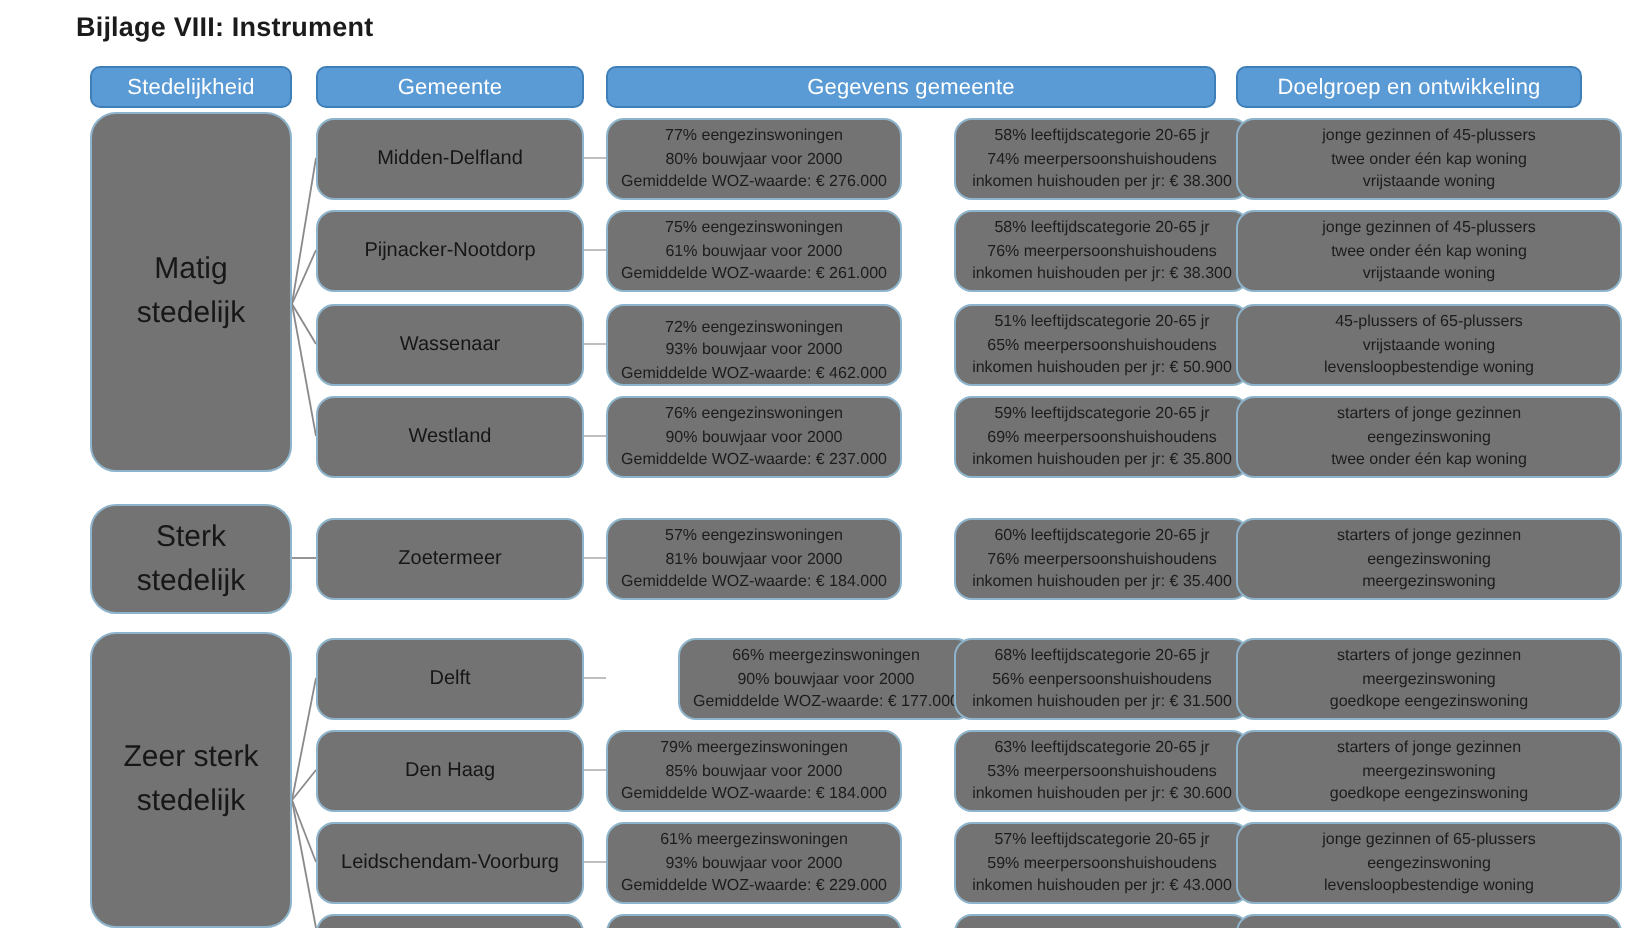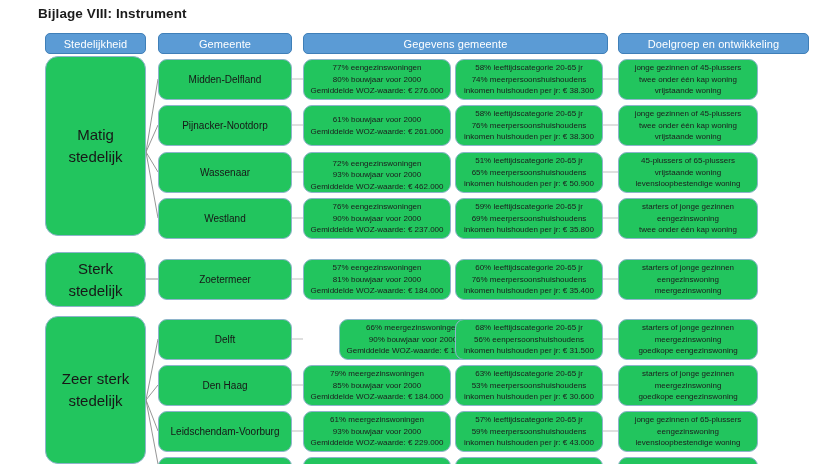--- a/index.html
+++ b/index.html
@@ -38,36 +38,36 @@
     font-size: 11px;
     display: flex;
     align-items: center;
     justify-content: center;
     box-sizing: border-box;
     letter-spacing: 0.1px;
   }
   #hdr-stedelijkheid { left: 45px;  top: 33px; width: 101px; }
   #hdr-gemeente      { left: 158px; top: 33px; width: 134px; }
   #hdr-gegevens      { left: 303px; top: 33px; width: 305px; }
-  #hdr-doelgroep     { left: 618px; top: 33px; width: 191px; }
+  #hdr-doelgroep     { left: 618px; top: 33px; width: 173px; }
 
   
   #connectors {
     position: absolute;
     left: 0; top: 0;
     width: 825px;
     height: 464px;
     pointer-events: none;
   }
 
   
   .box {
     position: absolute;
     box-sizing: border-box;
-    background: #22c55e;
+    background: #737373;
     border: 1px solid #8eb4cb;
     border-radius: 9px;
     display: flex;
     align-items: center;
     justify-content: center;
     text-align: center;
   }
   .group-box {
     left: 45px;
     width: 101px;
@@ -85,24 +85,24 @@
     color: #161616;
   }
   .data-box {
     width: 148px;
     height: 41px;
     font-size: 8px;
     line-height: 1.42;
     color: #1c1c1c;
   }
   .data-box.col-a { left: 303px; }
-  .data-box.col-b { left: 455px; }
+  .data-box.col-b { left: 477px; }
   .doel-box {
     left: 618px;
-    width: 140px;
+    width: 193px;
     height: 41px;
     font-size: 8px;
     line-height: 1.42;
     color: #1c1c1c;
   }
   .box .lines { display: block; width: 100%; padding: 0 3px; box-sizing: border-box; }
   .box .lines span { display: block; white-space: nowrap; }
 </style>
 </head>
 <body>
@@ -199,20 +199,21 @@
     </span>
   </div>
 
 <div class="box gem-box" style="top:105px;">
     <span class="lines">
       <span>Pijnacker-Nootdorp</span>
     </span>
   </div>
 <div class="box data-box col-a" style="top:105px;">
     <span class="lines">
+  <span>75% eengezinswoningen</span>
   <span>61% bouwjaar voor 2000</span>
   <span>Gemiddelde WOZ-waarde: € 261.000</span>
     </span>
   </div>
 <div class="box data-box col-b" style="top:105px;">
     <span class="lines">
   <span>58% leeftijdscategorie 20-65 jr</span>
   <span>76% meerpersoonshuishoudens</span>
   <span>inkomen huishouden per jr: € 38.300</span>
     </span>

